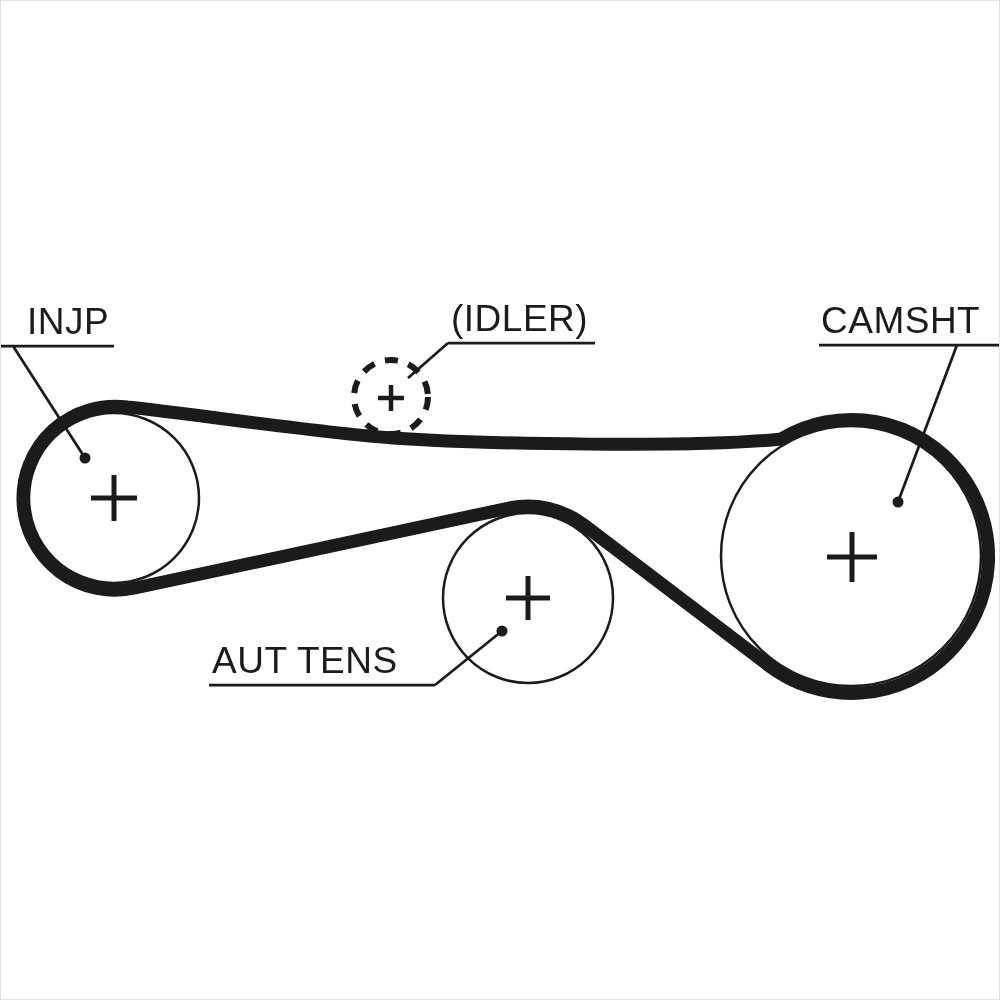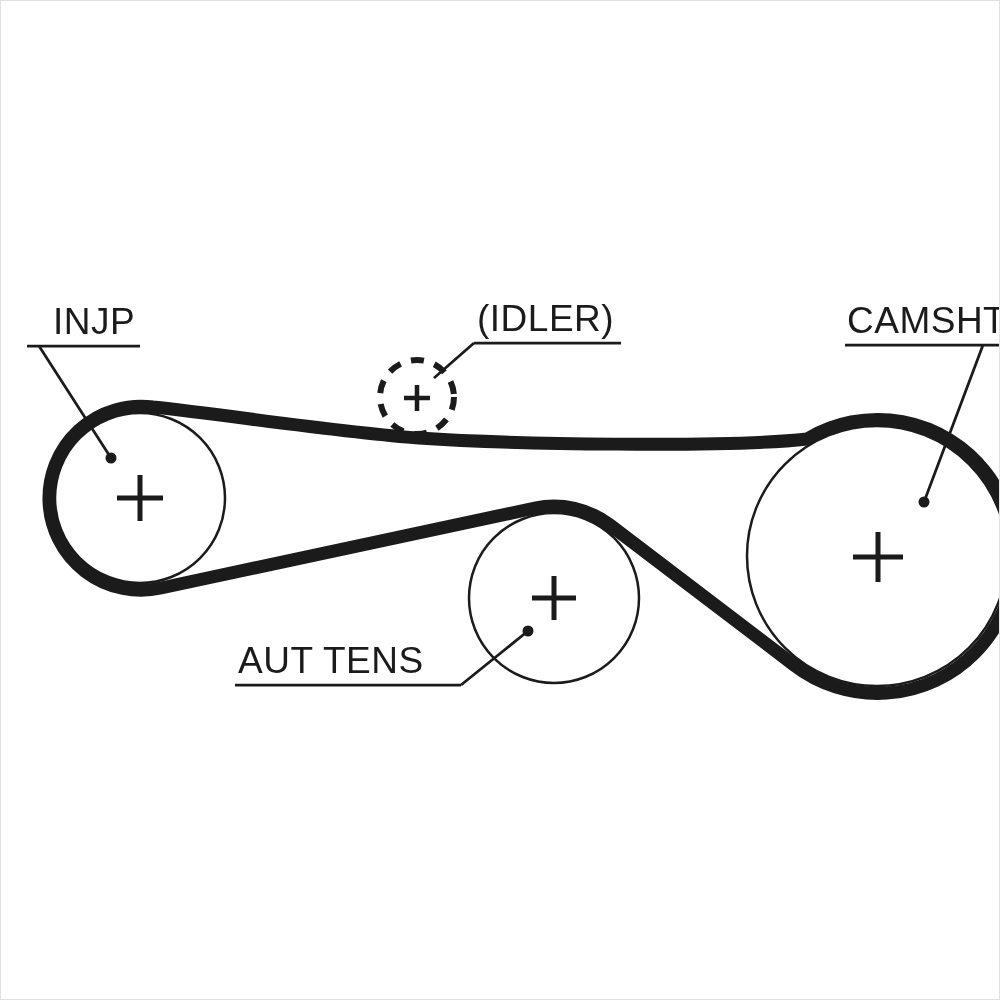--- a/index.html
+++ b/index.html
@@ -10,21 +10,20 @@
   }
   .frame {
     position: relative;
     width: 1000px;
     height: 1000px;
     margin: 0 auto;
     background: var(--bg);
     border: 1px solid #e2e2e2;
     box-sizing: border-box;
     overflow: hidden;
-    padding-left: 26px;
   }
   svg { display: block; }
   .label-text {
     font-family: "Liberation Sans", sans-serif;
     font-size: 37px;
     fill: var(--line);
     letter-spacing: 0.5px;
   }
   .pulley {
     fill: none;

